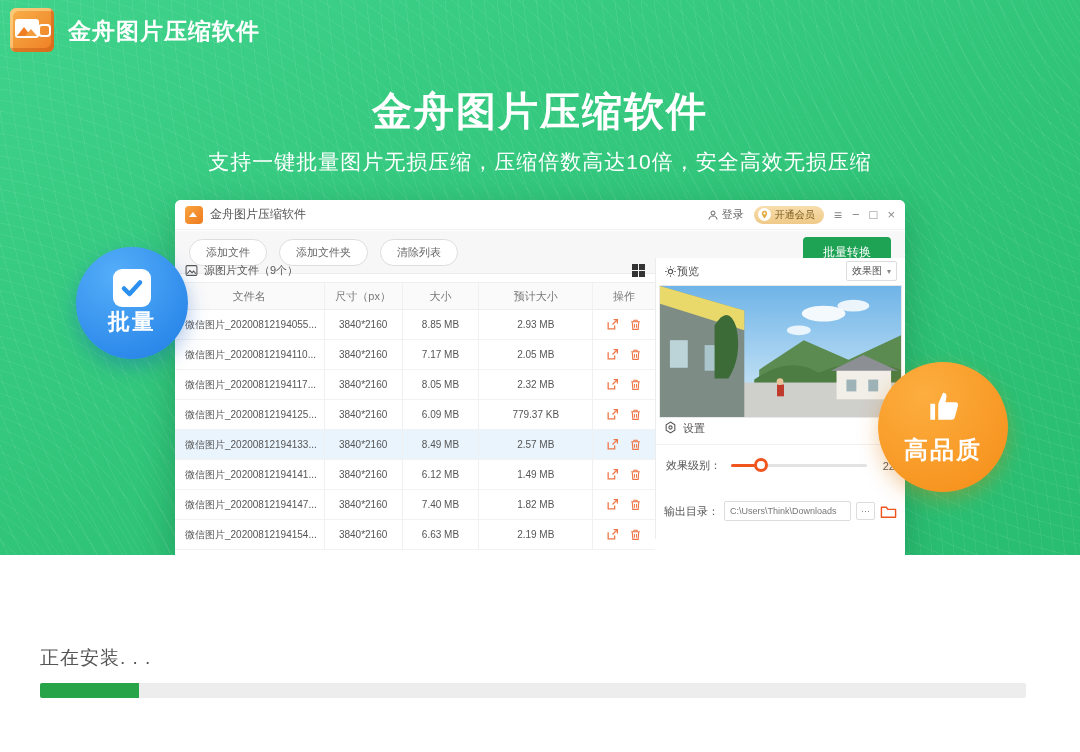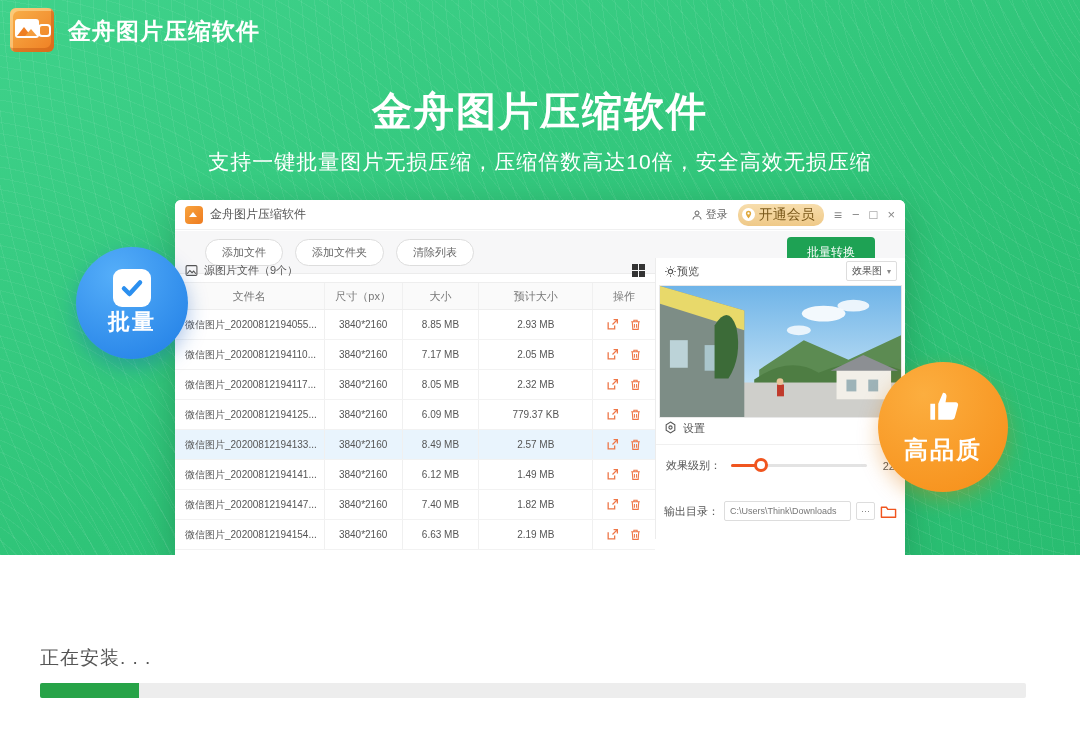--- a/index.html
+++ b/index.html
@@ -27,26 +27,26 @@
   .cube .bubble { position:absolute; right:3px; top:16px; width:13px; height:13px; border:2px solid #fff; border-radius:4px; }
 
   
   .appwin { position:absolute; left:175px; top:200px; width:730px; height:355px; background:#fff; border-radius:6px 6px 0 0; box-shadow:0 12px 35px rgba(0,40,20,.25); overflow:hidden; }
   .titlebar { position:absolute; left:0; top:0; width:730px; height:30px; background:#fff; border-bottom:1px solid #f0f0f0; display:flex; align-items:center; padding:0 10px; }
   .win-logo { width:18px; height:18px; background:linear-gradient(135deg,#f8a43e,#ee7b20); border-radius:4px; margin-right:7px; position:relative; }
   .win-logo::after { content:""; position:absolute; left:4px; top:6px; width:0; height:0; border-left:4px solid transparent; border-right:4px solid transparent; border-bottom:5px solid #fff; }
   .win-title { font-size:12px; color:#555; }
   .tb-right { margin-left:auto; display:flex; align-items:center; gap:10px; }
   .login { display:flex; align-items:center; gap:3px; font-size:11px; color:#666; cursor:pointer; }
-  .vip-pill { display:flex; align-items:center; gap:4px; background:linear-gradient(180deg,#f7ddac,#efc988); border-radius:10px; padding:2px 9px 2px 4px; font-size:14px; color:#7b5a1c; cursor:pointer; }
+  .vip-pill { display:flex; align-items:center; gap:4px; background:linear-gradient(180deg,#f7ddac,#efc988); border-radius:10px; padding:2px 9px 2px 4px; font-size:10px; color:#7b5a1c; cursor:pointer; }
   .vip-ico { width:13px; height:13px; background:#fff; border-radius:50%; display:flex; align-items:center; justify-content:center; }
   .sys { font-size:13px; color:#888; cursor:pointer; line-height:1; }
   .sys.menu { font-size:14px; }
 
-  .toolbar { position:absolute; left:0; top:31px; width:730px; height:43px; background:#f7f7f8; border-bottom:1px solid #ececec; display:flex; align-items:center; padding:0 30px; gap:12px; }
+  .toolbar { position:absolute; left:0; top:31px; width:730px; height:43px; background:#f7f7f8; border-bottom:1px solid #ececec; display:flex; align-items:center; padding:0 14px; gap:12px; }
   .pill-btn { background:#fff; border:1px solid #ddd; border-radius:14px; padding:5px 16px; font-size:11px; color:#666; cursor:pointer; }
   .convert-btn { margin-left:auto; background:#1ea254; border:none; border-radius:4px; color:#fff; font-size:12px; padding:7px 20px; cursor:pointer; }
 
   .content { position:absolute; left:0; top:58px; width:730px; height:281px; display:flex; }
   .left-pane { width:481px; border-right:1px solid #ececec; position:relative; }
   .src-bar { height:24px; display:flex; align-items:center; padding:0 10px; gap:6px; }
   .src-label { font-size:11px; color:#555; }
   .grid-ico { margin-left:auto; width:13px; height:13px; display:grid; grid-template-columns:6px 6px; grid-template-rows:6px 6px; gap:1px; cursor:pointer; }
   .grid-ico span { background:#333; }
   .thead { display:flex; height:28px; background:#fafafa; border-top:1px solid #eee; border-bottom:1px solid #eee; align-items:center; }

